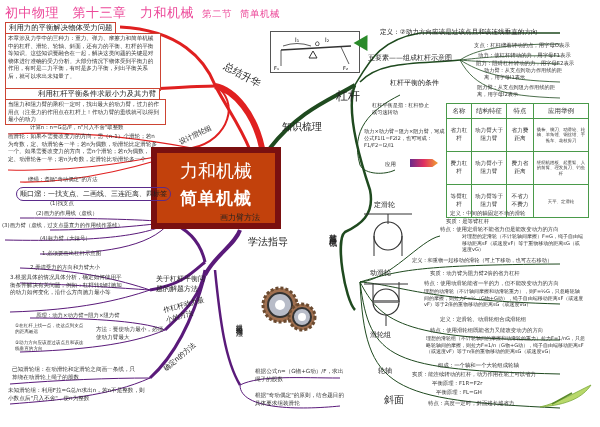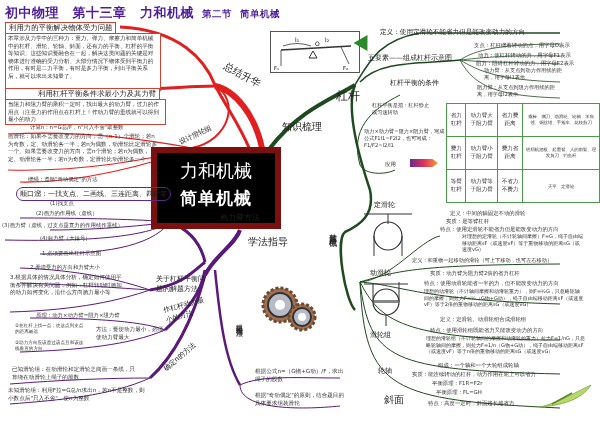--- a/index.html
+++ b/index.html
@@ -1,29 +1,29 @@
 <!DOCTYPE html>
 <html><head>
 <meta charset="utf-8">
 <style>
   html,body{margin:0;padding:0;}
   body{width:600px;height:427px;position:relative;overflow:hidden;background:#ffffff;font-family:"DejaVu Sans",sans-serif;color:#222;}
   .abs{position:absolute;}
   svg.lines{position:absolute;left:0;top:0;width:600px;height:427px;}
-  .title{left:5px;top:4px;font-size:13px;font-weight:bold;color:#4c1d95;white-space:nowrap;letter-spacing:0.5px;}
+  .title{left:5px;top:4px;font-size:13px;font-weight:normal;color:#ec4899;white-space:nowrap;letter-spacing:0.5px;}
   .title .sub{font-size:9.5px;margin-left:8px;}
   .title .sub2{font-size:9.5px;margin-left:8px;}
   .rbox{border:1px solid #c43;background:#fff;font-size:5.6px;line-height:7.6px;color:#333;padding:1px 2px;}
   .rhead{border:1px solid #c43;font-size:7.4px;color:#222;padding:0 3px;background:#fff;white-space:nowrap;}
   .txt{font-size:5.6px;line-height:7.6px;color:#333;}
   .small{font-size:5.4px;line-height:7px;color:#333;white-space:nowrap;}
   .lbl{font-size:8px;color:#222;white-space:nowrap;}
   .branch{font-size:10px;color:#222;white-space:nowrap;}
   .center{left:151px;top:147px;width:130px;height:82px;background:#7a1010;}
-  .center .inner{position:absolute;left:6px;top:6px;right:6px;bottom:6px;background:#000000;text-align:center;color:#fff;}
+  .center .inner{position:absolute;left:6px;top:6px;right:6px;bottom:6px;background:#c2410c;text-align:center;color:#fff;}
   .center .t1{font-family:"DejaVu Serif",serif;font-size:18px;margin-top:6px;}
   .center .t2{font-size:17px;font-weight:bold;margin-top:4px;letter-spacing:1px;}
   table.lev{position:absolute;left:446px;top:103px;border-collapse:collapse;font-size:5.6px;color:#333;}
   table.lev td,table.lev th{border:1px solid #4a9a4a;text-align:center;padding:1px 2px;font-weight:normal;}
   table.lev th{font-size:6.5px;height:12px;}
   table.lev td{height:30px;}
   .diagbox{border:1px solid #555;background:#fff;}
   .purplebox{border:1px solid #5a2a8a;font-size:7px;padding:1px 3px;white-space:nowrap;}
   .vert{writing-mode:vertical-rl;font-size:8px;letter-spacing:1px;}
 </style>
@@ -147,36 +147,42 @@
     <path d="M12,14 Q26,9 40,14" stroke="#333" fill="none" stroke-width="0.8"></path>
     <text x="24" y="10" font-size="6">l₁</text>
     <text x="44" y="14" font-size="6">O</text>
     <text x="54" y="10" font-size="6">l₂</text>
     <text x="3" y="38" font-size="5">F₁</text>
     <text x="72" y="38" font-size="5">F₂</text>
   </svg>
 </div>
 <div class="abs" style="left:356px;top:34px;width:0;height:0;border-left:8px solid transparent;border-right:8px solid transparent;border-bottom:14px solid #2a8a2a;transform:rotate(30deg);"></div>
 
-<div class="abs lbl" style="left:380px;top:28px;font-size:6.6px;">定义：使用定滑轮不能省力但是能改变动力的方向</div>
+<div class="abs lbl" style="left:380px;top:28px;font-size:6.6px;">定义：②动力方向应该是过该点且和该连线垂直的方向</div>
 <div class="abs lbl" style="left:368px;top:53px;font-size:7px;">五要素——组成杠杆示意图</div>
 <div class="abs small" style="left:474px;top:42px;">支点：杠杆绕着转动的点，用字母O表示</div>
 <div class="abs small" style="left:478px;top:52px;">动力：使杠杆转动的力，用字母F1表示</div>
 <div class="abs small" style="left:476px;top:60px;">阻力：阻碍杠杆转动的力，用字母F2表示</div>
 <div class="abs txt" style="left:484px;top:67px;width:78px;font-size:5.2px;line-height:7px;">动力臂：从支点到动力作用线的距离，用字母l1表示</div>
 <div class="abs txt" style="left:477px;top:84px;width:80px;font-size:5.2px;line-height:7px;">阻力臂：从支点到阻力作用线的距离，用字母l2表示</div>
 <div class="abs lbl" style="left:390px;top:78px;font-size:7px;font-family:Liberation Serif, serif;">杠杆平衡的条件</div>
 <div class="abs lbl" style="left:336px;top:88px;font-size:12px;">杠杆</div>
 <div class="abs txt" style="left:372px;top:102px;width:62px;font-size:5.2px;line-height:7px;">杠杆平衡是指：杠杆静止或匀速转动</div>
 <div class="abs txt" style="left:364px;top:128px;width:82px;font-size:5.2px;line-height:7px;">动力×动力臂=阻力×阻力臂，写成公式F1l1=F2l2，也可写成：F1/F2=l2/l1</div>
 <div class="abs small" style="left:385px;top:161px;">应用</div>
 <div class="abs" style="left:410px;top:159px;width:28px;height:8px;background:linear-gradient(90deg,#6a2a8a,#e03060,#f0a030);clip-path:polygon(0 0,80% 0,100% 50%,80% 100%,0 100%);"></div>
 
 <table class="lev">
   <tbody>
+      <tr>
+    <th style="width:20px;">名称</th>
+    <th style="width:30px;">结构特征</th>
+    <th style="width:22px;">特点</th>
+    <th style="width:50px;">应用举例</th>
+  </tr>
   <tr>
     <td>省力杠杆</td>
     <td>动力臂大于阻力臂</td>
     <td>省力费距离</td>
     <td style="font-size:4.4px;line-height:5.6px;">撬棒、铡刀、动滑轮、轮轴、羊角锤、钢丝钳、手推车、花枝剪刀</td>
   </tr>
   <tr>
     <td>费力杠杆</td>
     <td>动力臂小于阻力臂</td>
     <td>费力省距离</td>

